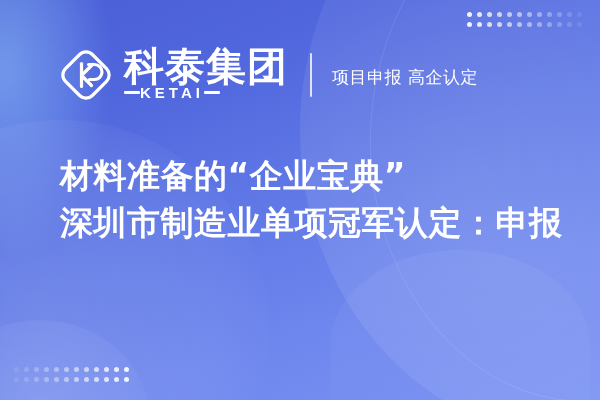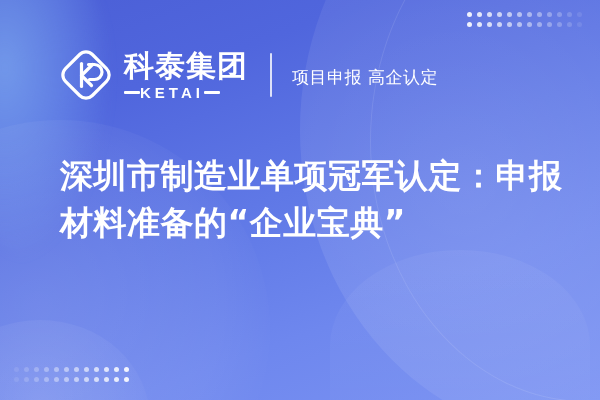--- a/index.html
+++ b/index.html
@@ -143,21 +143,21 @@
     margin-right: 10px;
   }
 
   .logo-words {
     display: flex;
     flex-direction: column;
     justify-content: center;
   }
 
   .logo-cn {
-    font-size: 30px;
+    font-size: 40px;
     line-height: 32px;
     font-weight: 700;
     color: #ffffff;
     letter-spacing: 1px;
     white-space: nowrap;
     font-family: "DejaVu Sans", "Liberation Sans", sans-serif;
   }
 
   .logo-en-row {
     display: flex;
@@ -329,17 +329,17 @@
 
     <div class="divider"></div>
 
     <div class="tagline">
       <span class="tagline-sub">项目申报 高企认定</span>
     </div>
 
   </div>
 
   <div class="title">
+    <span class="title-line">材料准备的“企业宝典”</span>
     <span class="title-line">深圳市制造业单项冠军认定：申报</span>
-    <span class="title-line">材料准备的“企业宝典”</span>
   </div>
 
 </div>
 
 </body></html>

